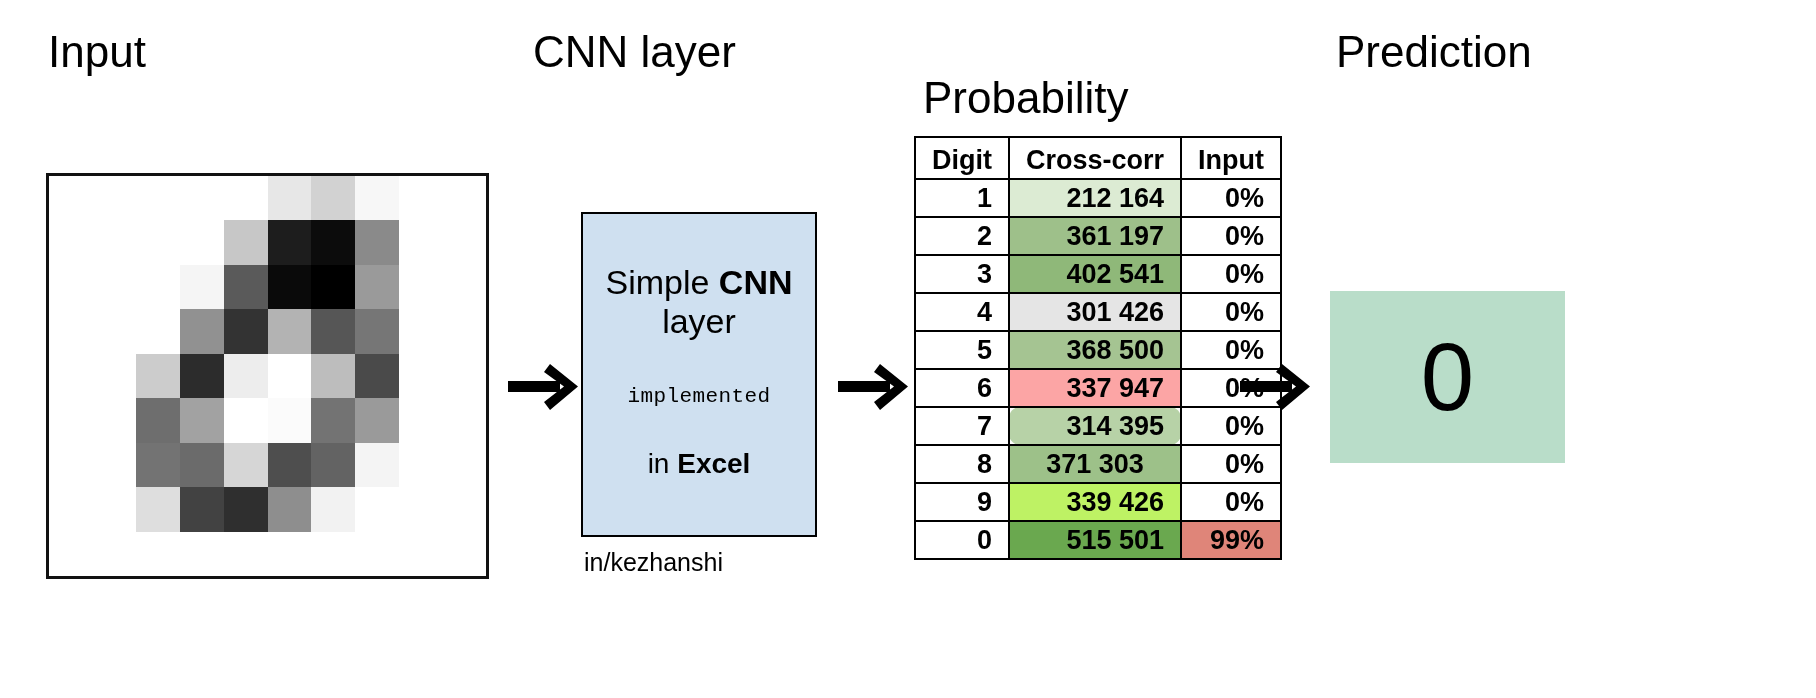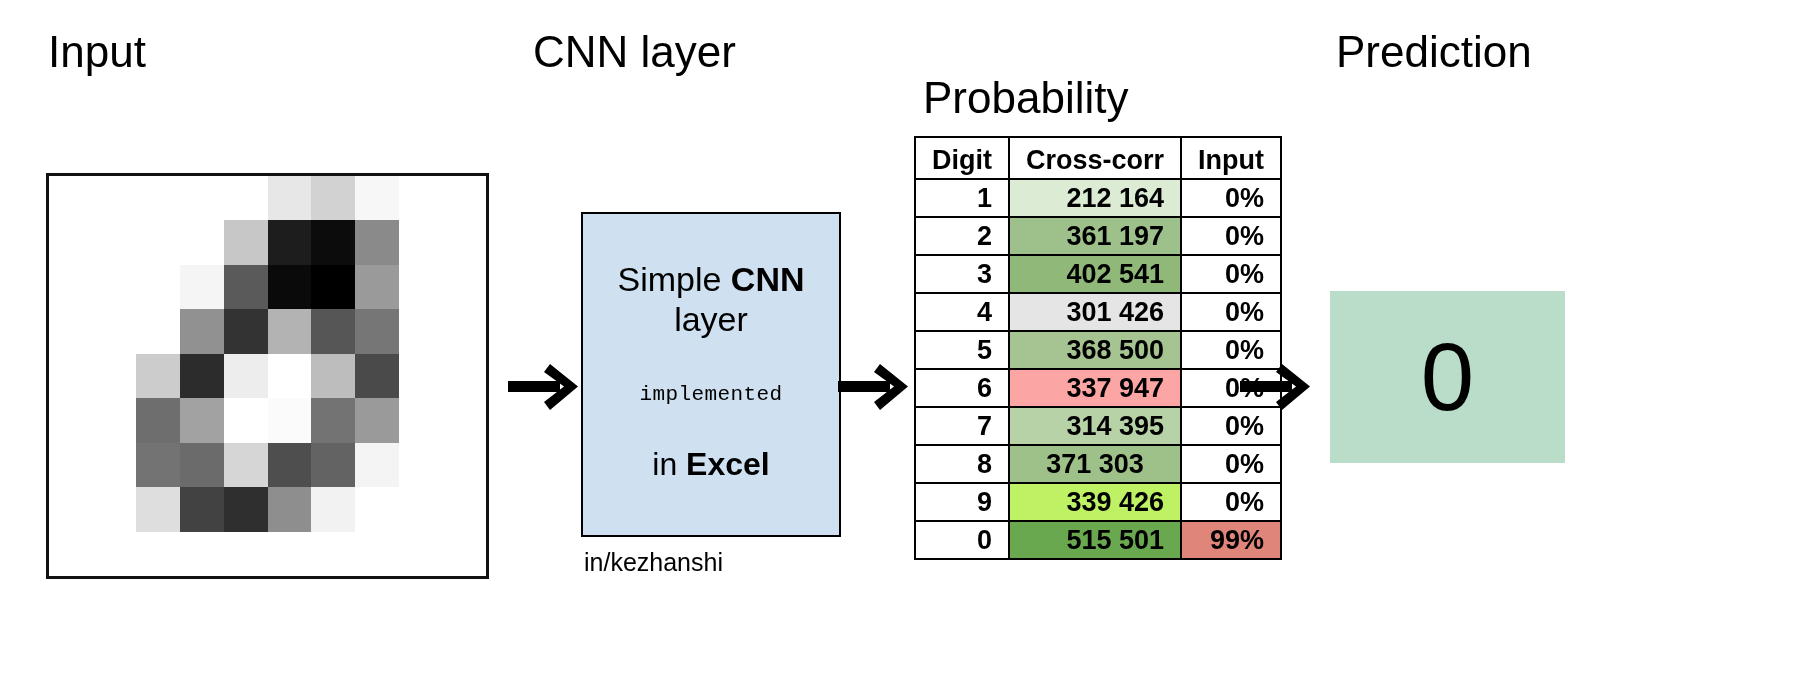--- a/index.html
+++ b/index.html
@@ -51,21 +51,21 @@
     display:block;
   }
   #arrow-1{left:508px; top:360px;}
   #arrow-2{left:838px; top:360px;}
   #arrow-3{left:1240px;top:360px;}
 
   
   #cnn-box{
     position:absolute;
     left:581px; top:212px;
-    width:260px; height:325px;
+    width:236px; height:325px;
     background:#cfe0f0;
     border:2px solid #000;
     box-sizing:border-box;
     display:flex;
     flex-direction:column;
     align-items:center;
     justify-content:center;
   }
   #cnn-line1{
     font-size:34px;
@@ -75,21 +75,21 @@
     margin-top:-6px;
   }
   #cnn-line1 b{font-weight:700;}
   #cnn-impl{
     font-family:"Liberation Mono","DejaVu Sans Mono",monospace;
     font-size:21px;
     margin-top:44px;
     letter-spacing:0.4px;
   }
   #cnn-line3{
-    font-size:32px;
+    font-size:28px;
     margin-top:40px;
   }
   #cnn-line3 b{font-weight:700;}
   #cnn-caption{
     position:absolute;
     left:584px; top:548px;
     font-size:25px;
     color:#000;
     white-space:nowrap;
   }
@@ -292,21 +292,21 @@
         <td class="cc" style="background: rgb(165, 196, 146);">368 500</td>
         <td style="background: rgb(255, 255, 255);">0%</td>
       </tr>
       <tr>
         <td>6</td>
         <td class="cc" style="background: #fca5a5;">337 947</td>
         <td style="background: rgb(255, 255, 255);">0%</td>
       </tr>
       <tr>
         <td>7</td>
-        <td class="cc" style="background: rgb(183, 210, 167);">314 395</td>
+        <td class="cc" style="background: rgb(183, 210, 167); border-radius: 11px;">314 395</td>
         <td style="background: rgb(255, 255, 255);">0%</td>
       </tr>
       <tr>
         <td>8</td>
         <td class="cc" style="background: rgb(157, 193, 137); text-align: center;">371 303</td>
         <td style="background: rgb(255, 255, 255);">0%</td>
       </tr>
       <tr>
         <td>9</td>
         <td class="cc" style="background: #bef264;">339 426</td>

